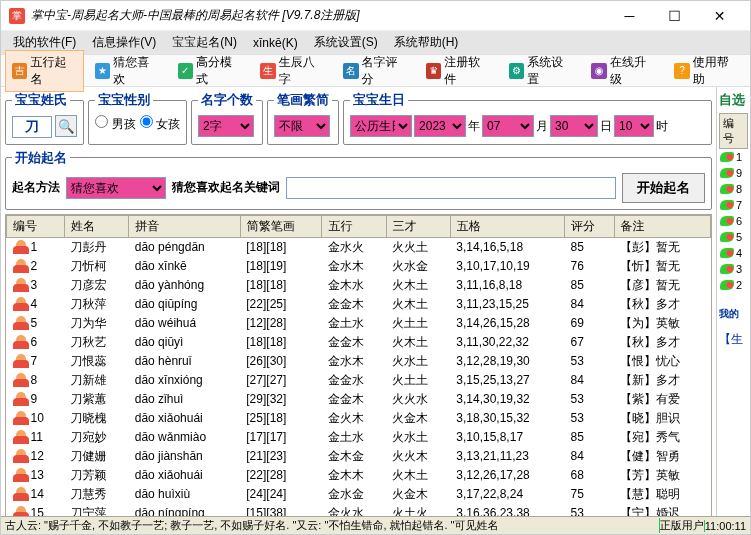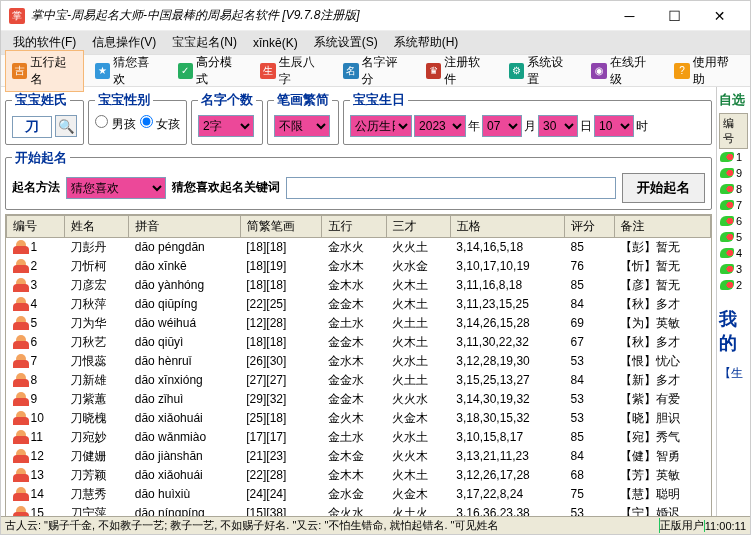--- a/index.html
+++ b/index.html
@@ -39,21 +39,21 @@
 .row-icon { width: 16px; height: 14px; display: inline-block; position: relative; margin-right: 2px; vertical-align: middle; }
 .row-icon::before { content: ""; position: absolute; width: 10px; height: 10px; background: #f4a460; border-radius: 50%; top: 0; left: 3px; }
 .row-icon::after { content: ""; position: absolute; width: 16px; height: 8px; background: #e74c3c; border-radius: 4px 4px 0 0; bottom: 0; left: 0; }
 .status-bar { height: 18px; background: #ece9d8; border-top: 1px solid #aca899; display: flex; align-items: center; font-size: 11px; padding: 0 4px; }
 .status-left { flex: 1; overflow: hidden; white-space: nowrap; }
 .status-right { border-left: 1px solid #22c55e; padding: 0 0; }
 .right-title { font-weight: bold; color: #15803d; font-size: 13px; margin-bottom: 4px; }
 .right-th { background: #ece9d8; border: 1px solid #aca899; padding: 2px 3px; font-size: 11px; display: block; text-align: left; }
 .right-list-row { display: flex; align-items: center; gap: 2px; padding: 2px 1px; font-size: 11px; white-space: nowrap; }
 .leaf-icon { width: 14px; height: 10px; display: inline-block; background: radial-gradient(circle at 70% 50%, #f44 30%, transparent 31%), linear-gradient(90deg,#3c3,#3c3); border-radius: 6px 2px 6px 2px; }
-.right-sec { margin-top: 14px; font-weight: bold; color: #003399; font-size: 18px; }
+.right-sec { margin-top: 14px; font-weight: bold; color: #003399; font-size: 10px; }
 .right-link { color: #003399; font-size: 12px; margin-top: 10px; display: block; }
 </style>
 </head>
 <body>
 
 <div class="title-bar">
   <span class="app-icon">掌</span>
   <span class="title-text">掌中宝-周易起名大师-中国最棒的周易起名软件  [V9.7.8注册版]</span>
   <div class="win-controls">
     <div class="win-btn">─</div>
@@ -132,23 +132,23 @@
       <fieldset>
         <legend>笔画繁简</legend>
         <select class="combo" style="width:56px"><option>不限</option></select>
       </fieldset>
       <fieldset style="flex:1">
         <legend>宝宝生日</legend>
         <div class="birth-row">
           <select class="combo" style="width:62px"><option>公历生日</option></select>
           <select class="combo" style="width:52px"><option>2023</option></select>
           <span>年</span>
-          <select class="combo" style="width:40px"><option>07</option></select>
+          <select class="combo" style="width:52px"><option>07</option></select>
           <span>月</span>
-          <select class="combo" style="width:40px"><option>30</option></select>
+          <select class="combo" style="width:48px"><option>30</option></select>
           <span>日</span>
           <select class="combo" style="width:40px"><option>10</option></select>
           <span>时</span>
         </div>
       </fieldset>
     </div>
 
     <fieldset class="naming">
       <legend>开始起名</legend>
       <div class="naming-row">

